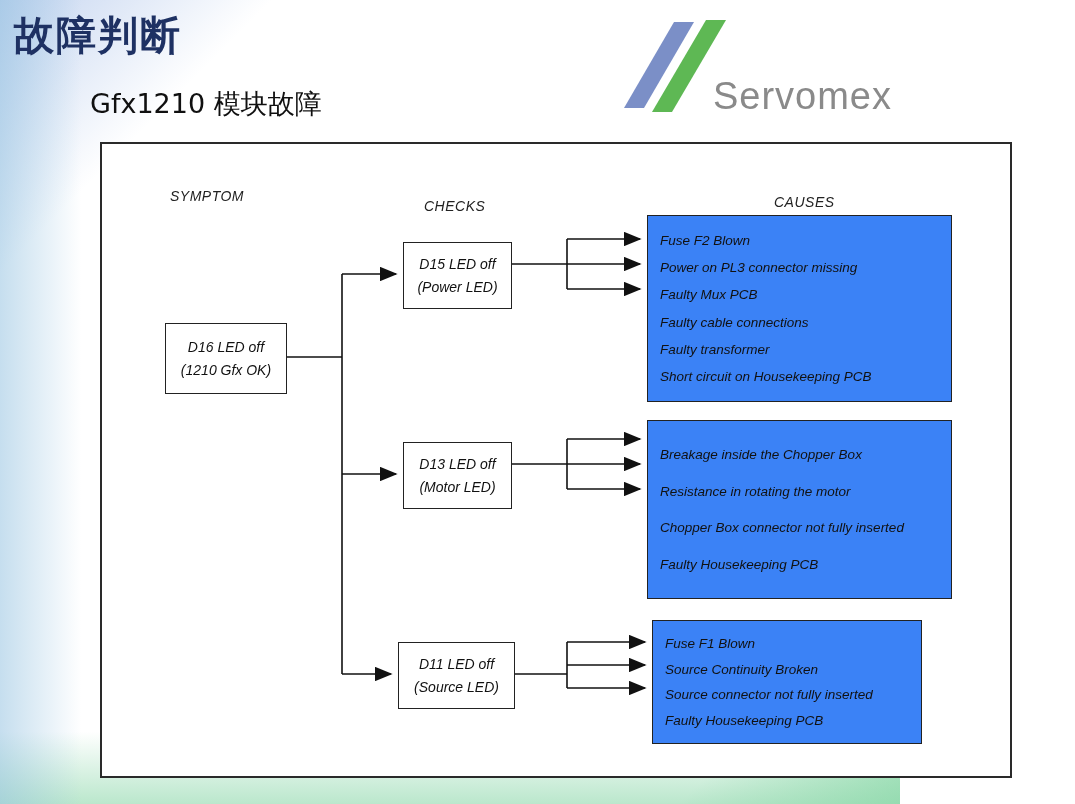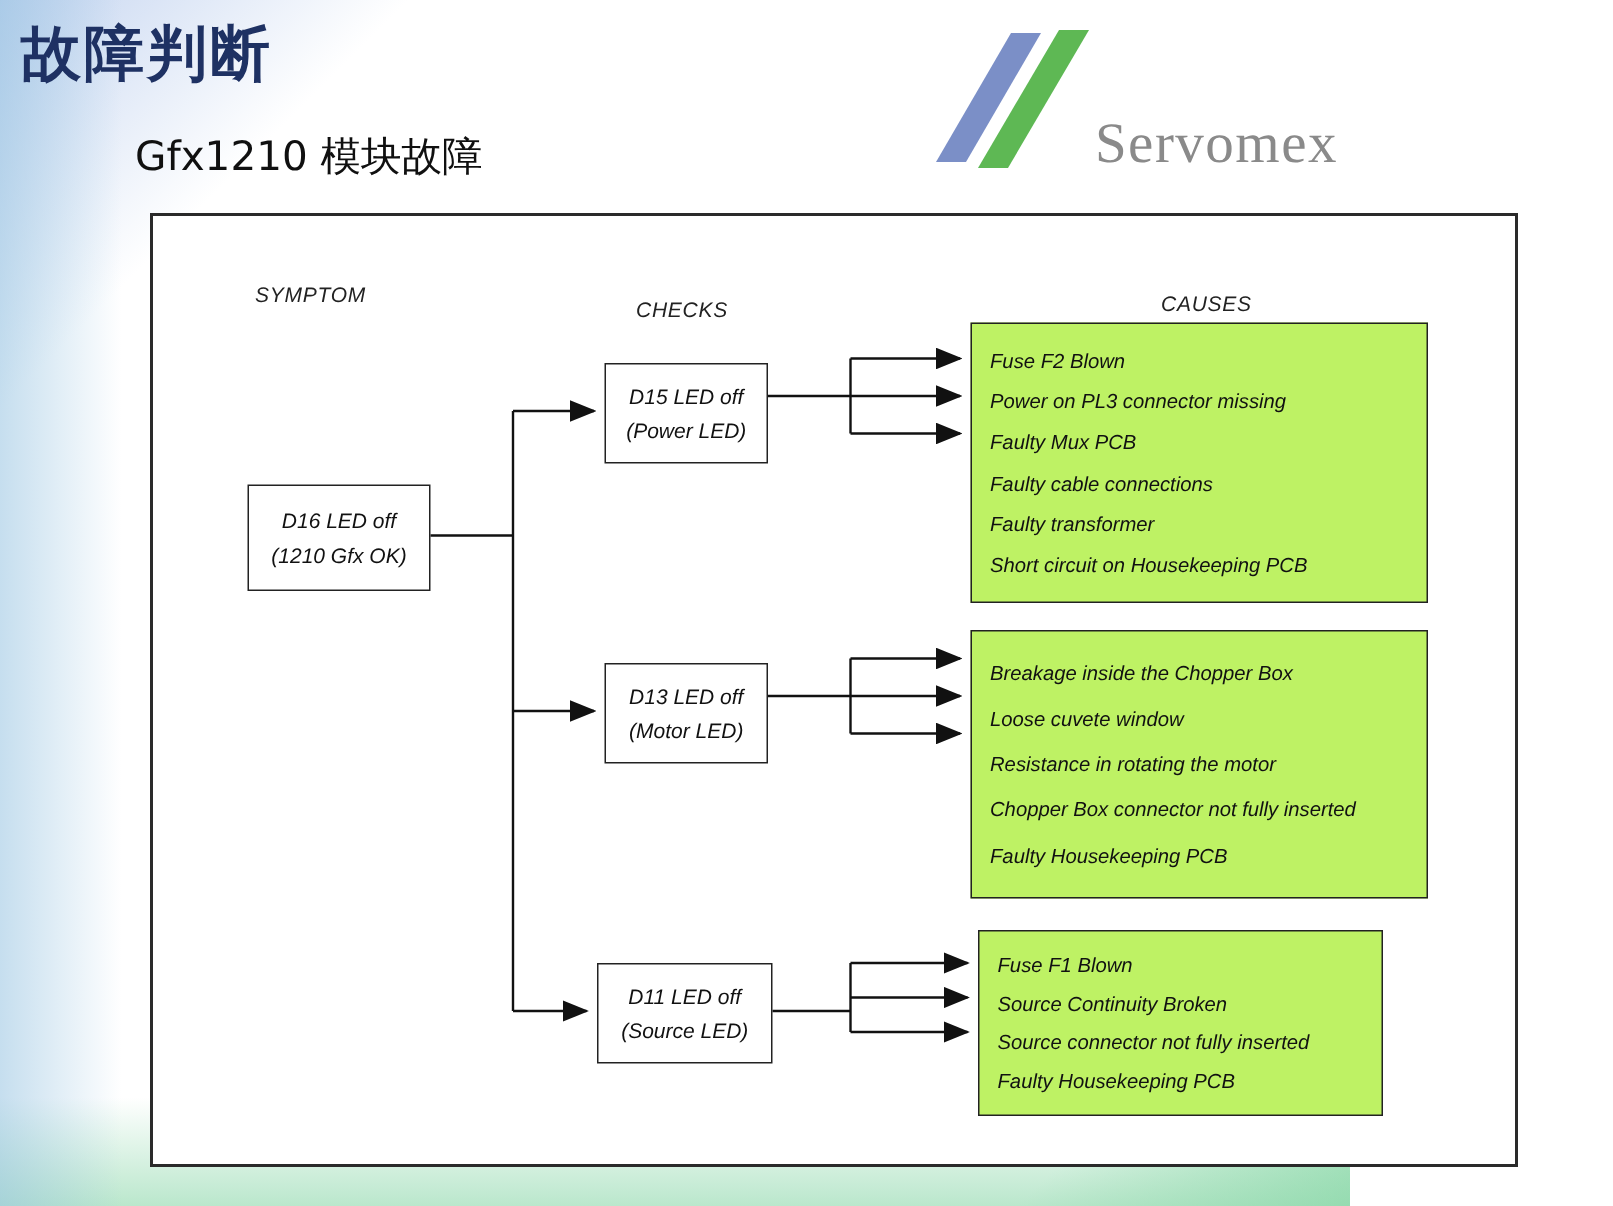--- a/index.html
+++ b/index.html
@@ -27,21 +27,21 @@
     position:absolute;left:90px;top:86px;
     font-size:27px;color:#101010;
     font-family:"DejaVu Sans","Liberation Sans",sans-serif;
   }
   .logo{
     position:absolute;right:6px;top:6px;width:286px;height:114px;
   }
   .logo-stripes{position:absolute;left:6px;top:6px;}
   .logo-text{
     position:absolute;right:2px;bottom:2px;
-    font-family:Liberation Serif, serif;
+    font-family:Liberation Sans, sans-serif;
     font-size:38px;color:#8a8a8a;letter-spacing:1px;
   }
   .diagram{
     position:absolute;left:100px;top:142px;width:908px;height:632px;
     border:2px solid #2a2a2a;background:#ffffff;font-style:italic;
   }
   .col-header{
     position:absolute;font-size:14px;color:#222;letter-spacing:0.5px;
   }
   .h-symptom{left:68px;top:44px;}
@@ -50,21 +50,21 @@
   .node{
     position:absolute;border:1.5px solid #222;background:#fff;
     display:flex;flex-direction:column;justify-content:center;align-items:center;
     gap:7px;font-size:14px;color:#111;text-align:right;
   }
   .symptom-box{left:63px;top:179px;width:120px;height:69px;}
   .check-d15{left:301px;top:98px;width:107px;height:65px;}
   .check-d13{left:301px;top:298px;width:107px;height:65px;}
   .check-d11{left:296px;top:498px;width:115px;height:65px;}
   .causes-box{
-    position:absolute;border:1.5px solid #222;background:#bef264;
+    position:absolute;border:1.5px solid #222;background:#3b82f6;
     display:flex;flex-direction:column;justify-content:space-evenly;
     padding:5px 6px 5px 12px;font-size:13.5px;color:#111;
   }
   .causes-1{left:545px;top:71px;width:285px;height:175px;}
   .causes-2{left:545px;top:276px;width:285px;height:167px;}
   .causes-3{left:550px;top:476px;width:250px;height:112px;}
   .causes-line{white-space:nowrap;}
   .connectors{
     position:absolute;left:0;top:0;width:908px;height:632px;
     pointer-events:none;
@@ -148,21 +148,20 @@
       <div class="causes-line">Fuse F2 Blown</div>
       <div class="causes-line">Power on PL3 connector missing</div>
       <div class="causes-line">Faulty Mux PCB</div>
       <div class="causes-line">Faulty cable connections</div>
       <div class="causes-line">Faulty transformer</div>
       <div class="causes-line">Short circuit on Housekeeping PCB</div>
     </div>
 
     <div class="causes-box causes-2">
       <div class="causes-line">Breakage inside the Chopper Box</div>
-      <div class="causes-line">Loose cuvete window</div>
       <div class="causes-line">Resistance in rotating the motor</div>
       <div class="causes-line">Chopper Box connector not fully inserted</div>
       <div class="causes-line">Faulty Housekeeping PCB</div>
     </div>
 
     <div class="causes-box causes-3">
       <div class="causes-line">Fuse F1 Blown</div>
       <div class="causes-line">Source Continuity Broken</div>
       <div class="causes-line">Source connector not fully inserted</div>
       <div class="causes-line">Faulty Housekeeping PCB</div>

